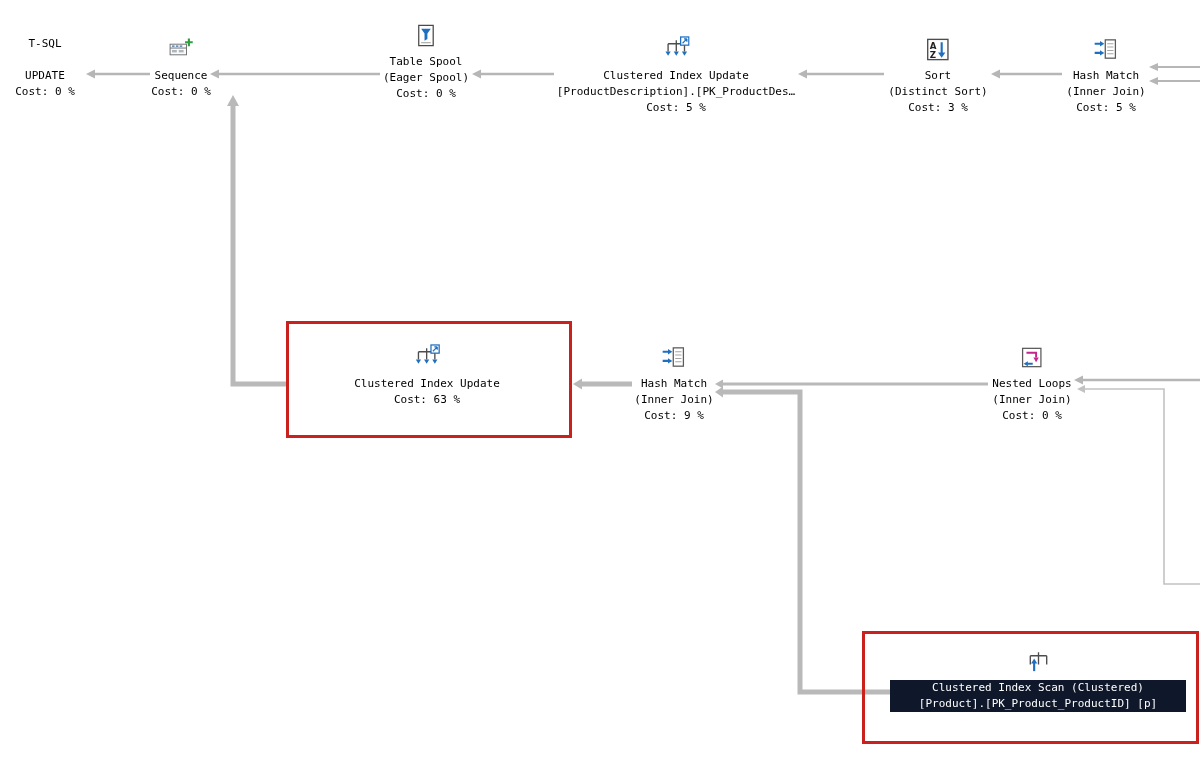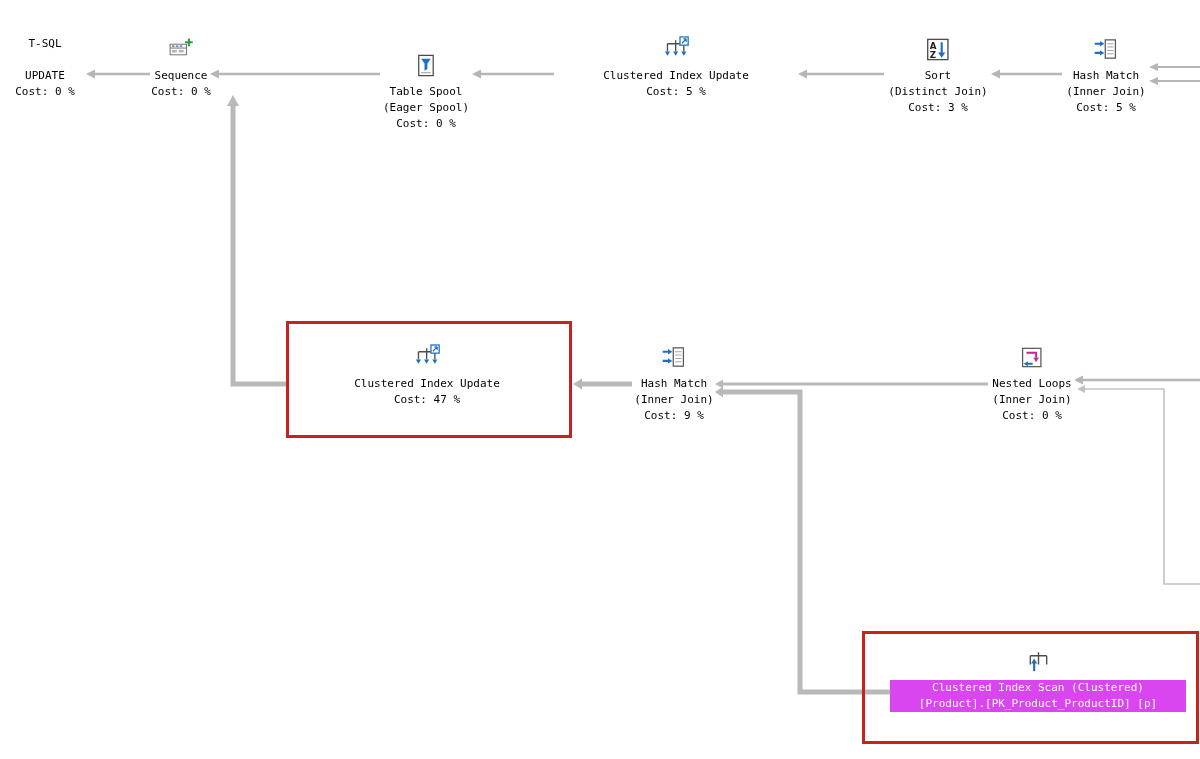--- a/index.html
+++ b/index.html
@@ -11,21 +11,21 @@
   #edges { position:absolute; left:0; top:0; }
   .node {
     position:absolute; transform:translateX(-50%);
     display:flex; flex-direction:column; align-items:center;
     text-align:center; line-height:16px; white-space:nowrap;
   }
   .icon-box { height:26px; margin-bottom:6px; display:flex; align-items:center; justify-content:center; }
   .icon-box svg { width:27px; height:27px; }
   .lang-header { height:32px; display:flex; align-items:flex-start; justify-content:center; }
   .hl-box { position:absolute; border:3px solid #c9211e; }
-  .selected-lines { background:#d946ef; color:#ffffff; }
+  .selected-lines { background:#0f172a; color:#ffffff; }
 </style>
 </head>
 <body>
 
 <div id="canvas">
 
   <svg id="edges" width="1200" height="759">
     <g>
       <path d="M150 74 H94" stroke="#b6b6b6" stroke-width="2.5" fill="none"></path>
       <polygon points="86,74 95,69.5 95,78.5" fill="#b6b6b6"></polygon>
@@ -96,21 +96,21 @@
         <rect x="13" y="9.8" width="2.6" height="1.4" fill="#4a78a8"></rect>
         <rect x="5" y="14.5" width="5" height="2.5" fill="#aab6c2"></rect>
         <rect x="12" y="14.5" width="5" height="2.5" fill="#aab6c2"></rect>
         <path d="M22.5 2.5 v8 M18.5 6.5 h8" stroke="#2f9e3f" stroke-width="2.2" fill="none"></path>
       </svg>
     </div>
     <div>Sequence</div>
     <div>Cost: 0 %</div>
   </div>
 
-  <div class="node" style="left:426px; top:52px;">
+  <div class="node" style="left:426px; top:22px;">
     <div class="icon-box">
       <svg viewBox="0 0 28 28">
         <rect x="6" y="3.5" width="15" height="21" fill="#ffffff" stroke="#4a4a4a" stroke-width="1.3"></rect>
         <polygon points="8.5,7 18.5,7 15,12 15,17.5 12,19.5 12,12" fill="#1e6fc0"></polygon>
         <line x1="8.5" y1="21.5" x2="18.5" y2="21.5" stroke="#9a9a9a"></line>
       </svg>
     </div>
     <div>Table Spool</div>
     <div>(Eager Spool)</div>
     <div>Cost: 0 %</div>
@@ -121,35 +121,36 @@
       <svg viewBox="0 0 28 28">
         <path d="M14 4.5 V8 M5.5 8 H22.5 M5.5 8 V16 M14 8 V16 M22.5 8 V16" stroke="#4d4d4d" stroke-width="1.4" fill="none"></path>
         <polygon points="5.5,20.5 2.8,16 8.2,16" fill="#1e6fc0"></polygon>
         <polygon points="14,20.5 11.3,16 16.7,16" fill="#1e6fc0"></polygon>
         <polygon points="22.5,20.5 19.8,16 25.2,16" fill="#1e6fc0"></polygon>
         <rect x="18.5" y="1" width="8.5" height="8.5" fill="#ffffff" stroke="#1e6fc0" stroke-width="1.3"></rect>
         <path d="M20.5 7.5 L25 3 M25 3 h-3 M25 3 v3" stroke="#1e6fc0" stroke-width="1.2" fill="none"></path>
       </svg>
     </div>
     <div>Clustered Index Update</div>
+    <div>[ProductDescription].[PK_ProductDes…</div>
     <div>Cost: 5 %</div>
   </div>
 
   <div class="node" style="left:938px; top:36px;">
     <div class="icon-box">
       <svg viewBox="0 0 28 28">
         <rect x="3.5" y="3.5" width="21" height="21" fill="#ffffff" stroke="#4d4d4d" stroke-width="1.4"></rect>
         <text x="9" y="13" font-size="9" font-family="DejaVu Sans, sans-serif" font-weight="bold" fill="#222" text-anchor="middle">A</text>
         <text x="9" y="22.5" font-size="9" font-family="DejaVu Sans, sans-serif" font-weight="bold" fill="#222" text-anchor="middle">Z</text>
         <line x1="18" y1="6.5" x2="18" y2="17.5" stroke="#1e6fc0" stroke-width="2.2"></line>
         <polygon points="18,22.5 14.2,17 21.8,17" fill="#1e6fc0"></polygon>
       </svg>
     </div>
     <div>Sort</div>
-    <div>(Distinct Join)</div>
+    <div>(Distinct Sort)</div>
     <div>Cost: 3 %</div>
   </div>
 
   <div class="node" style="left:1106px; top:36px;">
     <div class="icon-box">
       <svg viewBox="0 0 28 28">
         <rect x="13.5" y="4" width="10.5" height="19" fill="#ffffff" stroke="#5a5a5a" stroke-width="1.3"></rect>
         <path d="M15.5 8 h6.5 M15.5 11.5 h6.5 M15.5 15 h6.5 M15.5 18.5 h6.5" stroke="#a5a5a5" stroke-width="1.1" fill="none"></path>
         <line x1="2.5" y1="8" x2="8.5" y2="8" stroke="#1e6fc0" stroke-width="2.2"></line>
         <polygon points="12.5,8 8,5.2 8,10.8" fill="#1e6fc0"></polygon>
@@ -167,21 +168,21 @@
       <svg viewBox="0 0 28 28">
         <path d="M14 4.5 V8 M5.5 8 H22.5 M5.5 8 V16 M14 8 V16 M22.5 8 V16" stroke="#4d4d4d" stroke-width="1.4" fill="none"></path>
         <polygon points="5.5,20.5 2.8,16 8.2,16" fill="#1e6fc0"></polygon>
         <polygon points="14,20.5 11.3,16 16.7,16" fill="#1e6fc0"></polygon>
         <polygon points="22.5,20.5 19.8,16 25.2,16" fill="#1e6fc0"></polygon>
         <rect x="18.5" y="1" width="8.5" height="8.5" fill="#ffffff" stroke="#1e6fc0" stroke-width="1.3"></rect>
         <path d="M20.5 7.5 L25 3 M25 3 h-3 M25 3 v3" stroke="#1e6fc0" stroke-width="1.2" fill="none"></path>
       </svg>
     </div>
     <div>Clustered Index Update</div>
-    <div>Cost: 47 %</div>
+    <div>Cost: 63 %</div>
   </div>
 
   <div class="node" style="left:674px; top:344px;">
     <div class="icon-box">
       <svg viewBox="0 0 28 28">
         <rect x="13.5" y="4" width="10.5" height="19" fill="#ffffff" stroke="#5a5a5a" stroke-width="1.3"></rect>
         <path d="M15.5 8 h6.5 M15.5 11.5 h6.5 M15.5 15 h6.5 M15.5 18.5 h6.5" stroke="#a5a5a5" stroke-width="1.1" fill="none"></path>
         <line x1="2.5" y1="8" x2="8.5" y2="8" stroke="#1e6fc0" stroke-width="2.2"></line>
         <polygon points="12.5,8 8,5.2 8,10.8" fill="#1e6fc0"></polygon>
         <line x1="2.5" y1="17.5" x2="8.5" y2="17.5" stroke="#1e6fc0" stroke-width="2.2"></line>

